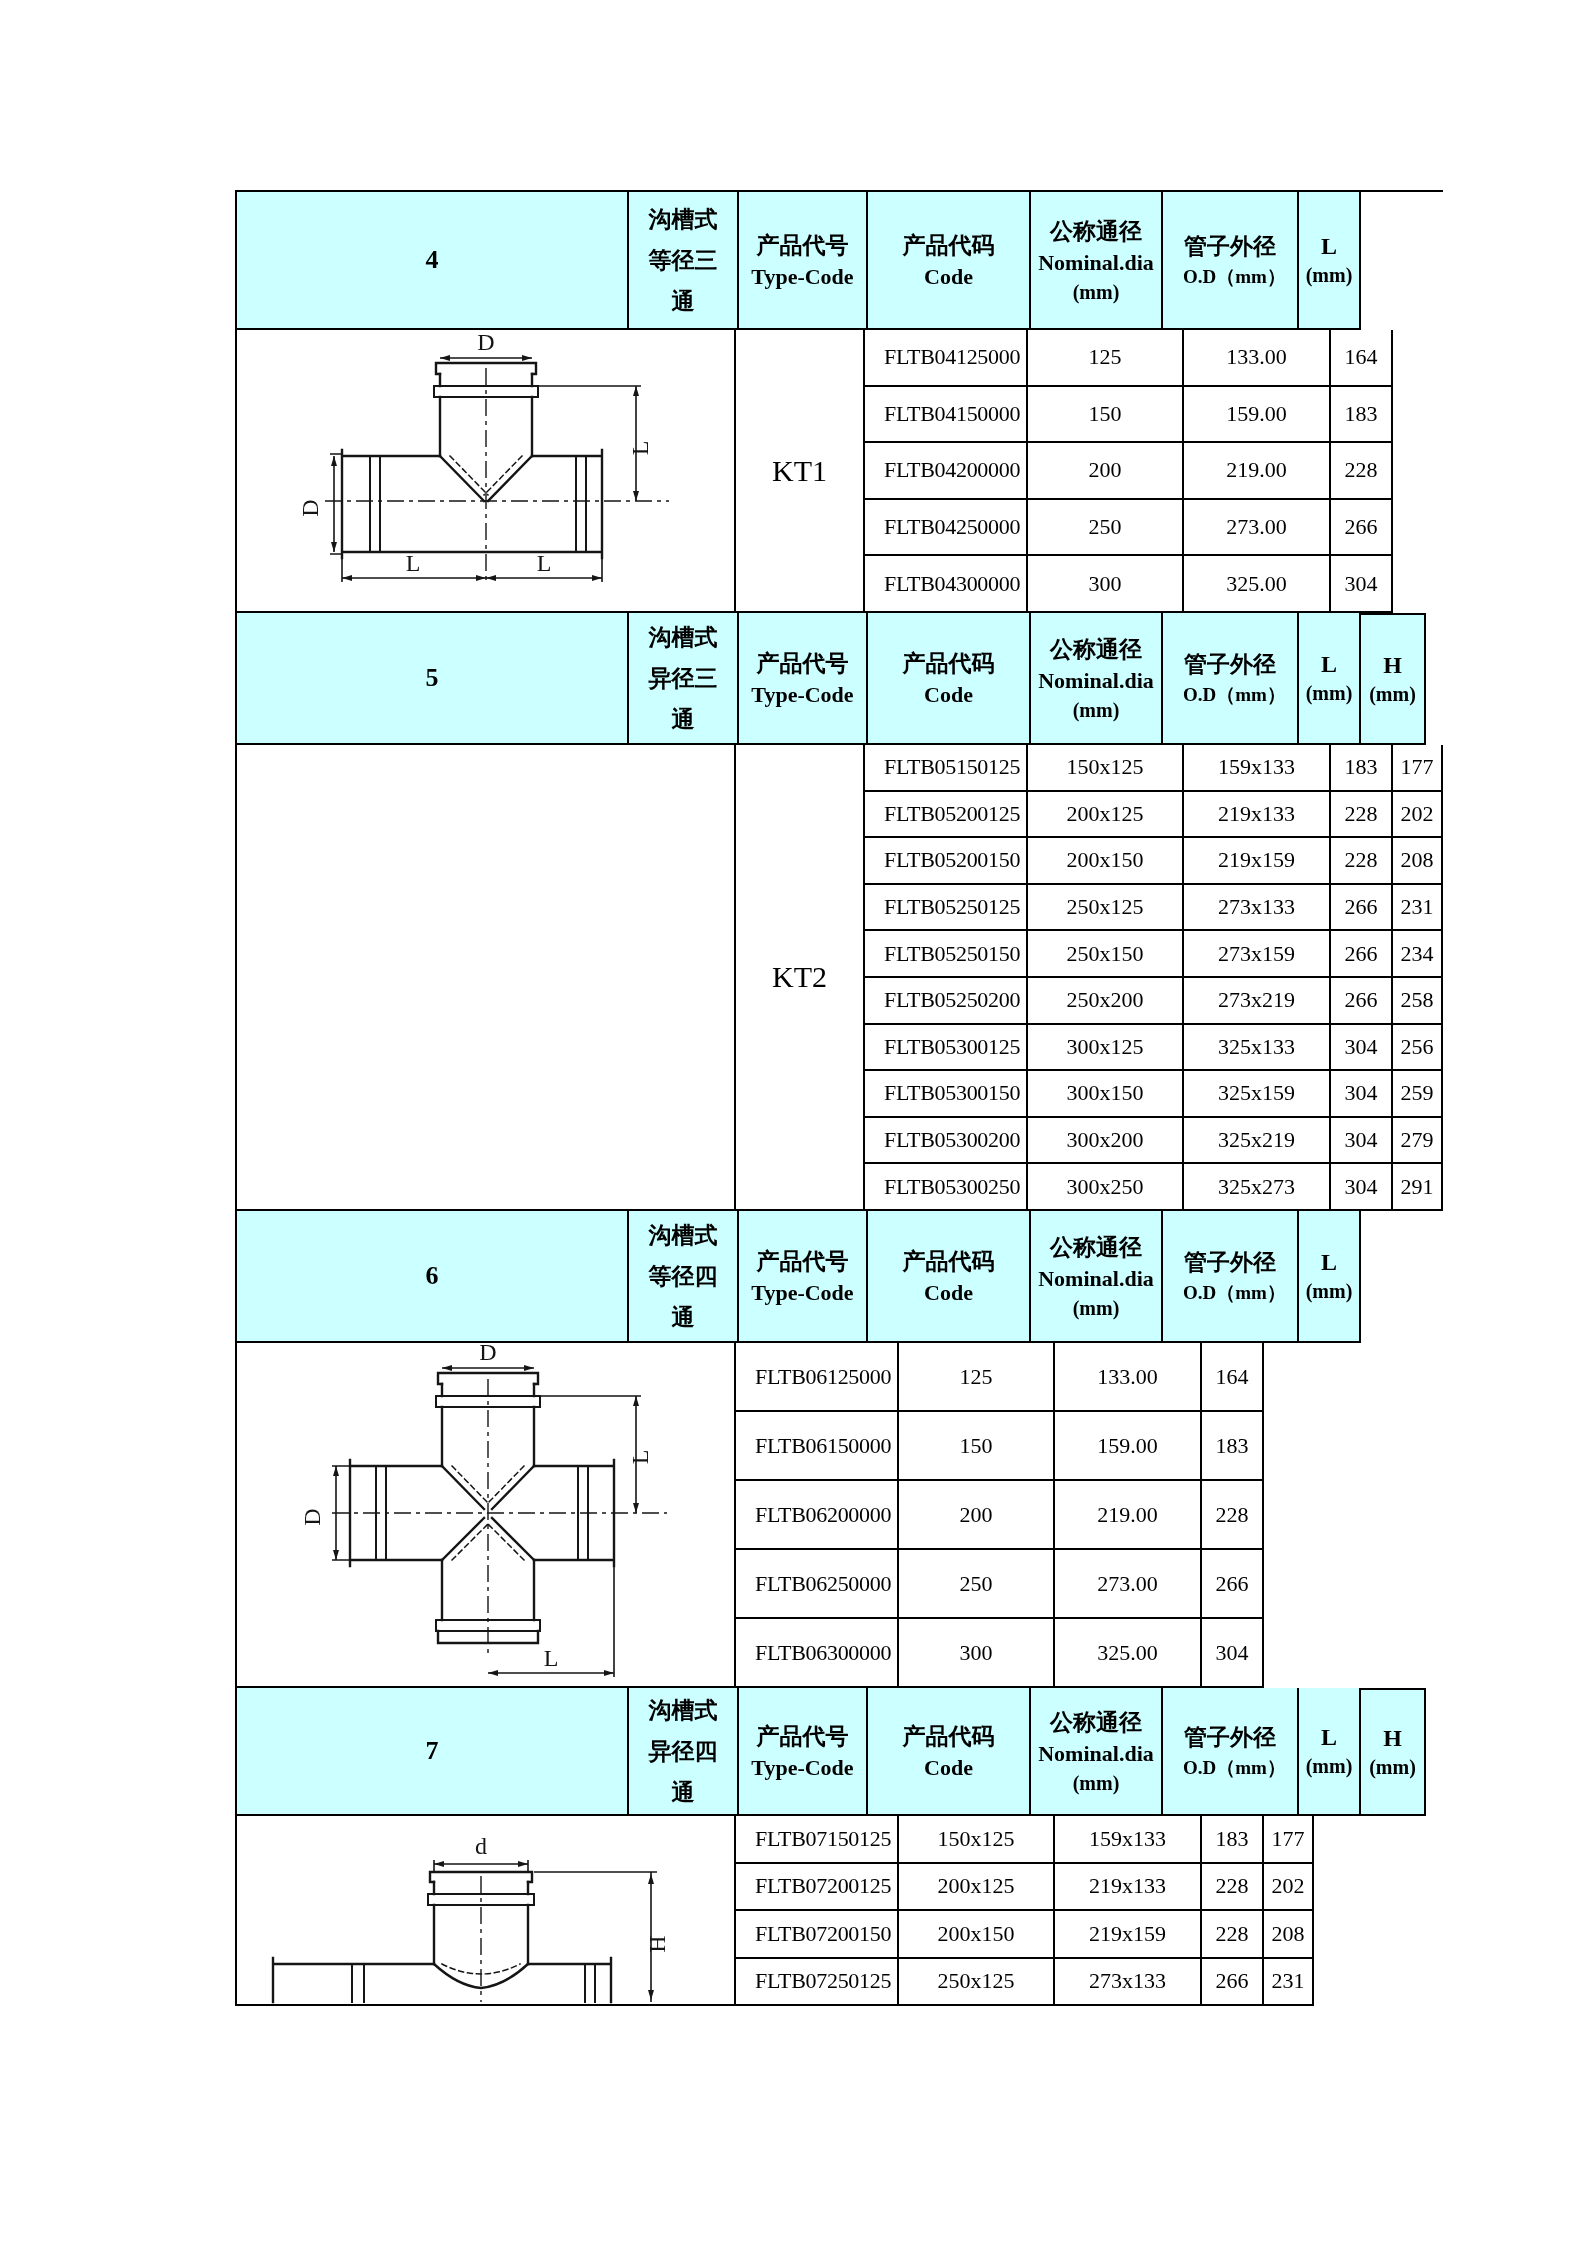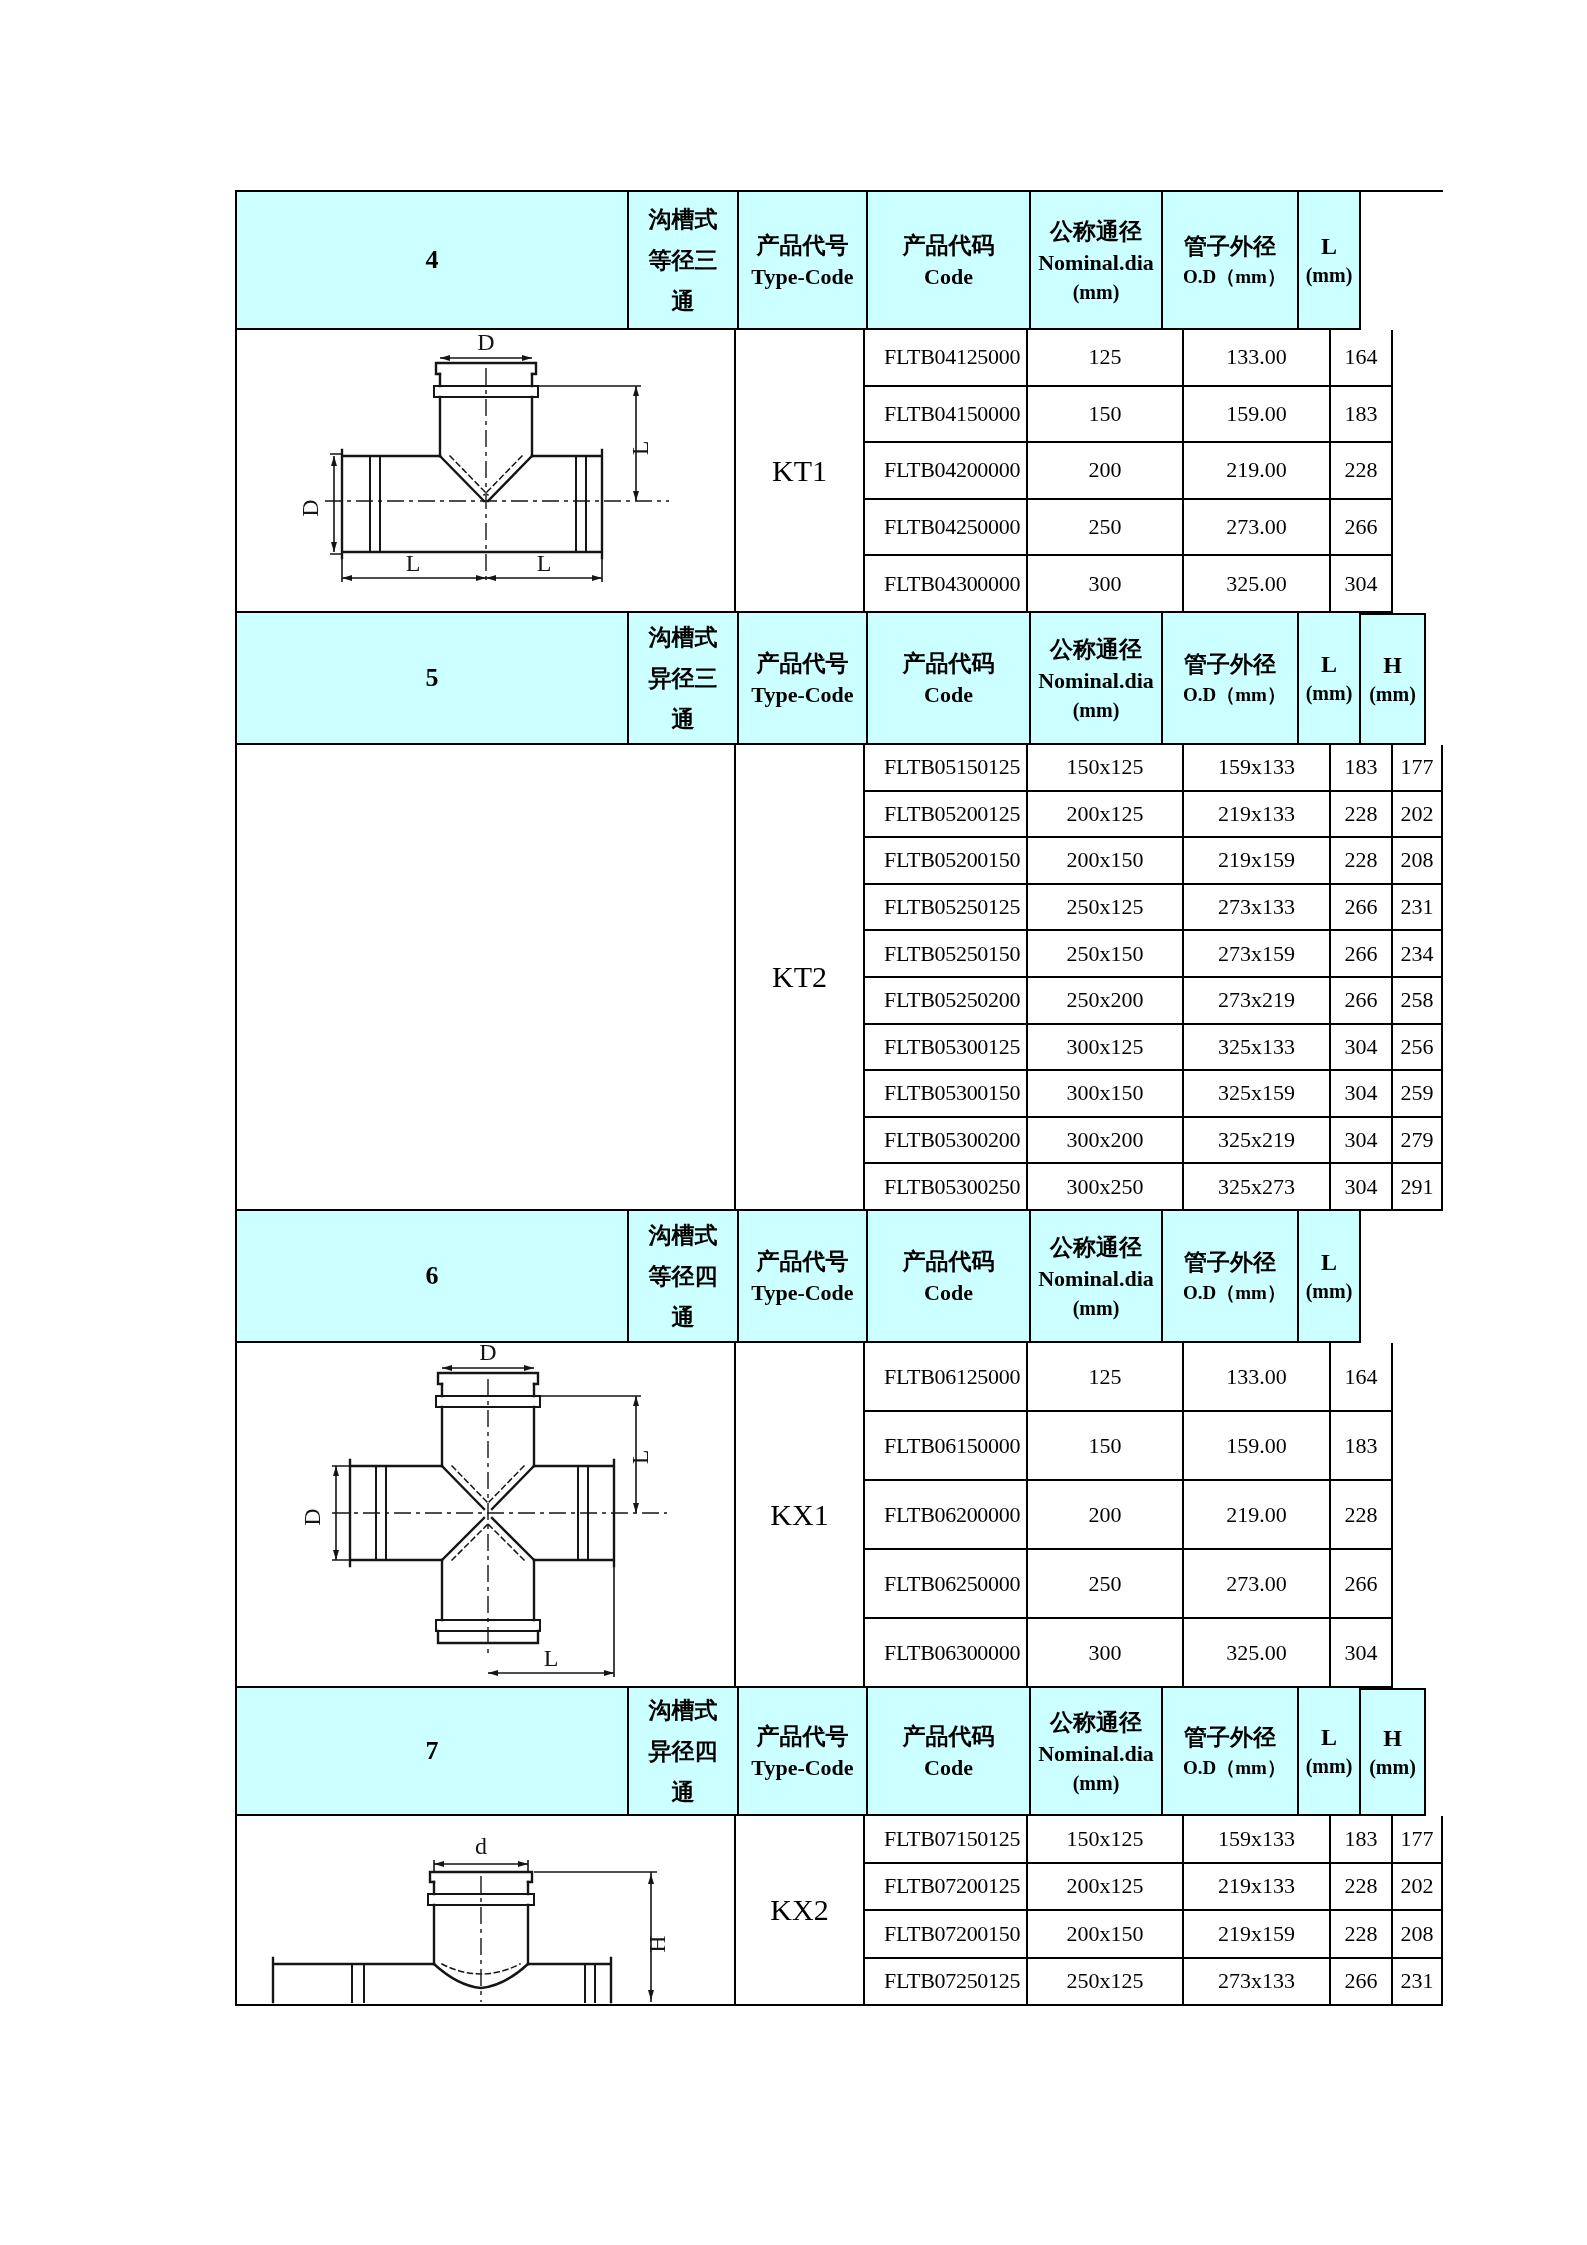--- a/index.html
+++ b/index.html
@@ -328,21 +328,20 @@
               <polygon points="99,217 96,207 102,207"></polygon>
             <polygon points="251,330 261,327 261,333"></polygon>
               <polygon points="377,330 367,327 367,333"></polygon>
           </g>
           <text x="251" y="17" text-anchor="middle">D</text>
           <text x="411" y="114" text-anchor="middle" transform="rotate(-90 411 114)">L</text>
           <text x="83" y="174" text-anchor="middle" transform="rotate(-90 83 174)">D</text>
           <text x="314" y="323" text-anchor="middle">L</text>
         </svg>
       </div>
-      <div class="cell tcc">KX1</div>
       <div class="rows">
           <div class="row">
             <div class="cell rcell c0 codetxt">FLTB06125000</div>
             <div class="cell rcell c1">125</div>
             <div class="cell rcell c2">133.00</div>
             <div class="cell rcell c3">164</div>
           </div>
           <div class="row">
             <div class="cell rcell c0 codetxt">FLTB06150000</div>
             <div class="cell rcell c1">150</div>
@@ -427,21 +426,20 @@
           <g fill="#151515" stroke="none">
             <polygon points="197,48 207,45 207,51"></polygon>
               <polygon points="291,48 281,45 281,51"></polygon>
             <polygon points="414,58 411,68 417,68"></polygon>
               <polygon points="414,184 411,174 417,174"></polygon>
           </g>
           <text x="244" y="38" text-anchor="middle">d</text>
           <text x="428" y="128" text-anchor="middle" transform="rotate(-90 428 128)">H</text>
         </svg>
       </div>
-      <div class="cell tcc">KX2</div>
       <div class="rows">
           <div class="row">
             <div class="cell rcell c0 codetxt">FLTB07150125</div>
             <div class="cell rcell c1">150x125</div>
             <div class="cell rcell c2">159x133</div>
             <div class="cell rcell c3">183</div>
             <div class="cell rcell c4">177</div>
           </div>
           <div class="row">
             <div class="cell rcell c0 codetxt">FLTB07200125</div>

